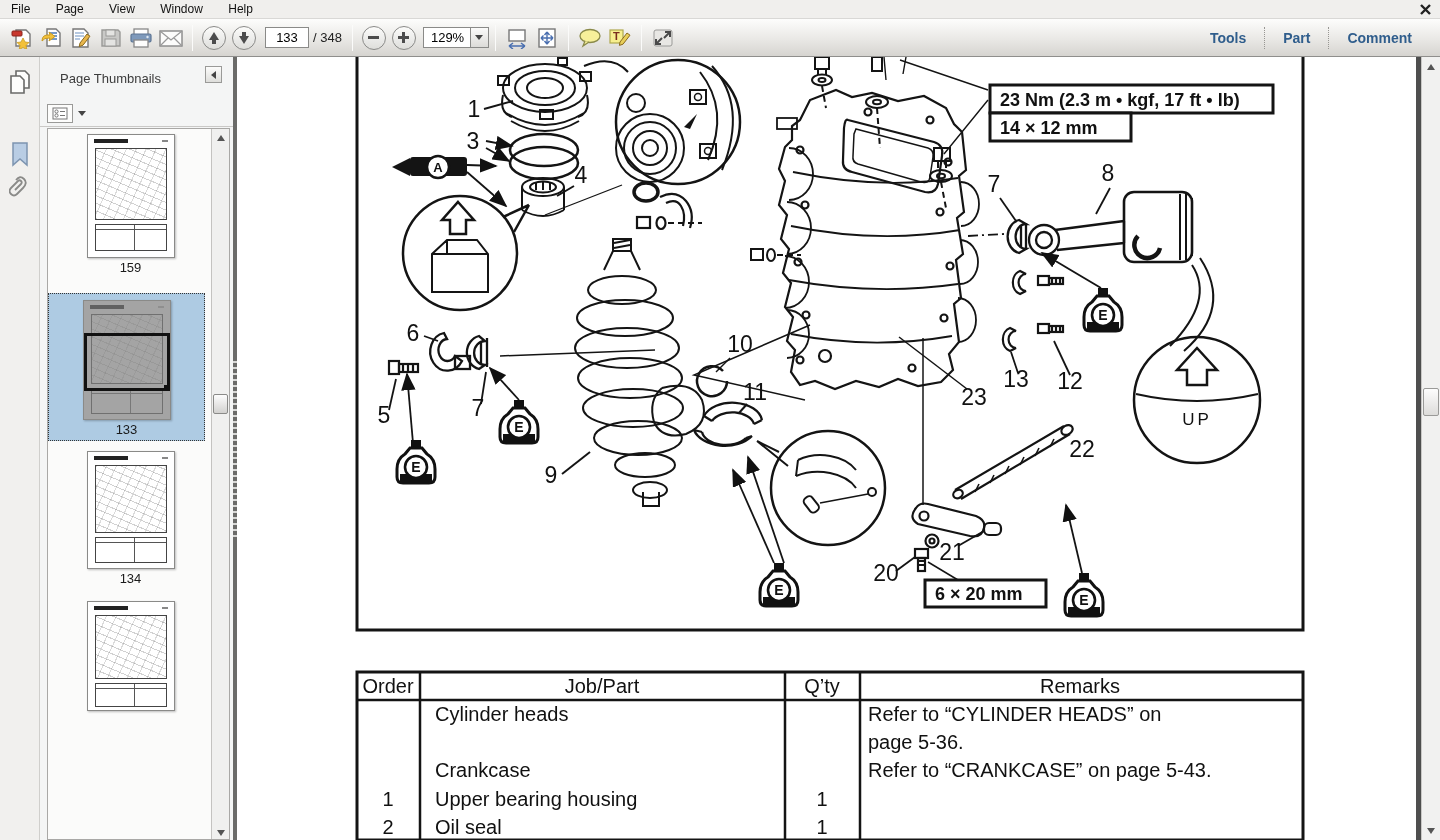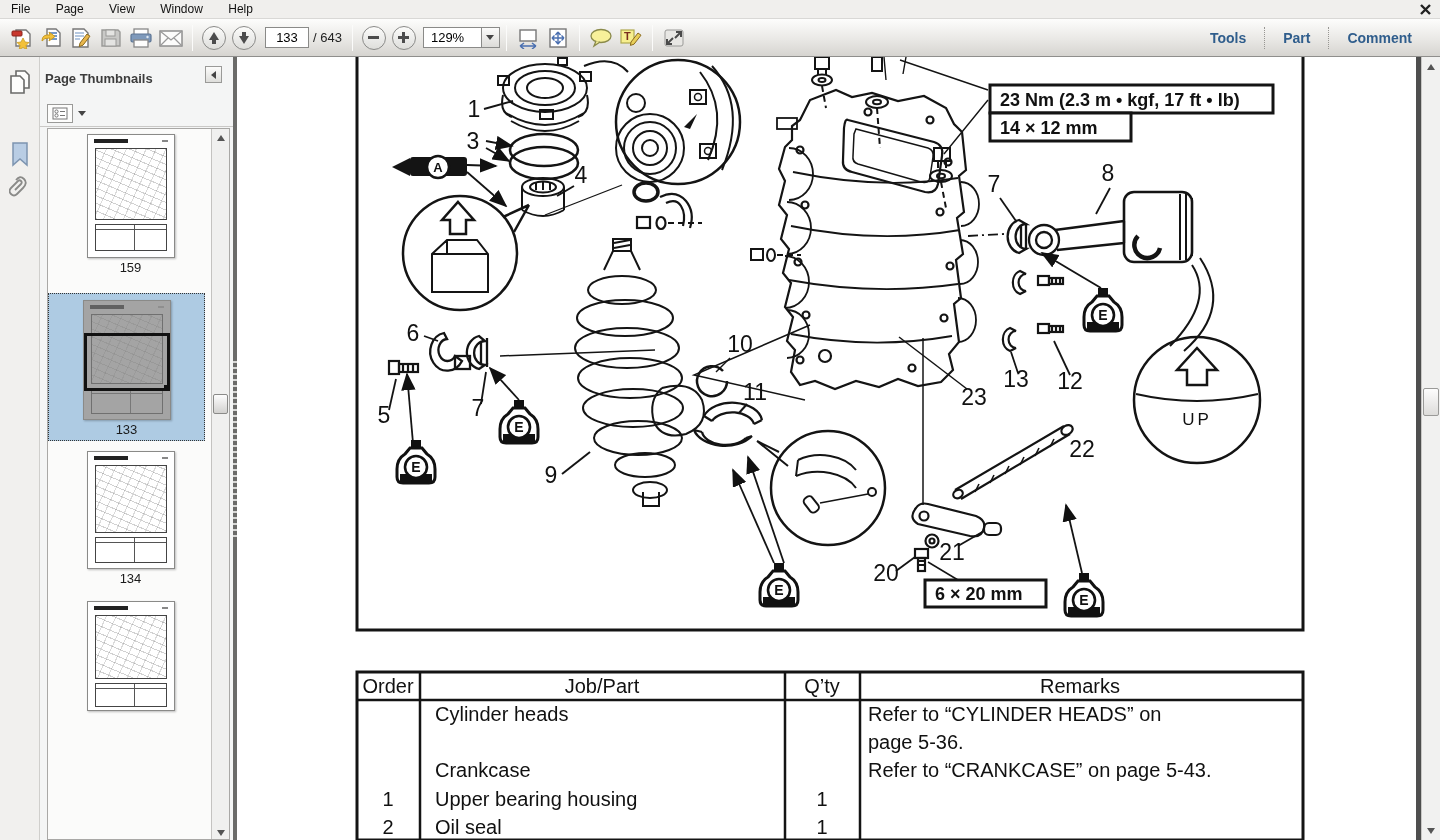--- a/index.html
+++ b/index.html
@@ -20,33 +20,33 @@
   .tri-up{width:0;height:0;border-left:5px solid transparent;border-right:5px solid transparent;border-bottom:8px solid #4c4c4c;}
   .tri-down{width:0;height:0;border-left:5px solid transparent;border-right:5px solid transparent;border-top:8px solid #4c4c4c;}
   #page-input{width:44px;height:21px;border:1px solid #8a8a88;font-size:13px;text-align:center;margin:0 4px 0 6px;background:#fff;}
   #page-total{font-size:13px;color:#222;margin-right:4px;white-space:nowrap;}
   .hbar{width:11px;height:3px;background:#4c4c4c;}
   .plus-wrap{position:relative;width:11px;height:11px;}
   .plus-wrap div{position:absolute;background:#4c4c4c;}
   .plus-h{left:0;top:4px;width:11px;height:3px;}
   .plus-v{left:4px;top:0;width:3px;height:11px;}
   #zoom-box{display:flex;align-items:center;height:21px;margin-left:4px;}
-  #zoom-value{width:59px;height:21px;border:1px solid #8a8a88;background:#fff;font-size:13px;padding:2px 0 0 7px;}
+  #zoom-value{width:48px;height:21px;border:1px solid #8a8a88;background:#fff;font-size:13px;padding:2px 0 0 7px;}
   #zoom-caret{width:18px;height:21px;border:1px solid #8a8a88;border-left:none;background:linear-gradient(#fbfbfa,#dcdbd8);display:flex;align-items:center;justify-content:center;}
   .caret{width:0;height:0;border-left:4px solid transparent;border-right:4px solid transparent;border-top:5px solid #444;}
   #tb-right{position:absolute;right:10px;top:0;height:38px;display:flex;align-items:center;}
   .tb-action{font-size:14px;font-weight:bold;color:#2f5d8c;padding:0 18px;}
   .tb-action-sep{height:22px;border-left:1px dotted #979692;}
 
   
   #icon-strip{position:absolute;left:0;top:57px;width:40px;height:783px;background:#f1f0ee;border-right:1px solid #d0cfcc;}
   .strip-icon{width:40px;height:34px;display:flex;align-items:center;justify-content:center;}
   #sidebar{position:absolute;left:40px;top:57px;width:193px;height:783px;background:#f4f5f5;}
   #panel-header{position:absolute;left:0;top:0;width:193px;height:44px;}
-  #panel-title{position:absolute;left:5px;top:14px;font-size:13px;font-weight:bold;color:#3c3c3c;}
+  #panel-title{position:absolute;left:20px;top:14px;font-size:13px;font-weight:normal;color:#3c3c3c;}
   #collapse-btn{position:absolute;right:11px;top:9px;width:17px;height:17px;border:1px solid #9a9a98;background:linear-gradient(#fcfcfb,#dededb);display:flex;align-items:center;justify-content:center;}
   .tri-left{width:0;height:0;border-top:4px solid transparent;border-bottom:4px solid transparent;border-right:5px solid #444;}
   #options-row{position:absolute;left:0;top:44px;width:193px;height:26px;border-bottom:1px solid #c9c8c6;}
   #options-btn{position:absolute;left:7px;top:3px;width:26px;height:19px;border:1px solid #9a9a98;background:#fdfdfc;display:flex;align-items:center;justify-content:center;}
   #options-caret{position:absolute;left:38px;top:10px;}
   #thumb-list{position:absolute;left:7px;top:71px;width:183px;height:712px;background:#fbfbfa;border:1px solid #a9a8a6;overflow:hidden;}
   #thumb-scroll{position:absolute;right:0;top:0;width:18px;height:712px;background:#f0f0ef;border-left:1px solid #c4c3c1;}
   .sb-arrow{position:absolute;left:0;width:18px;height:17px;display:flex;align-items:center;justify-content:center;}
   .sb-tri-up{width:0;height:0;border-left:4px solid transparent;border-right:4px solid transparent;border-bottom:6px solid #555;}
   .sb-tri-down{width:0;height:0;border-left:4px solid transparent;border-right:4px solid transparent;border-top:6px solid #555;}
@@ -158,21 +158,21 @@
             <div style="width:4px;height:4px;background:#4c4c4c;"></div>
           </div>
         </div>
       <div class="circ-btn">
           <div style="display:flex;flex-direction:column;align-items:center;">
             <div style="width:4px;height:4px;background:#4c4c4c;"></div>
             <div class="tri-down"></div>
           </div>
         </div>
       <input id="page-input" value="133" style="">
-      <span id="page-total">/ 643</span>
+      <span id="page-total">/ 348</span>
       <div class="tb-sep"></div>
       <div class="circ-btn">
           <div class="hbar"></div>
         </div>
       <div class="circ-btn">
           <div class="plus-wrap">
             <div class="plus-h"></div>
             <div class="plus-v"></div>
           </div>
         </div>

